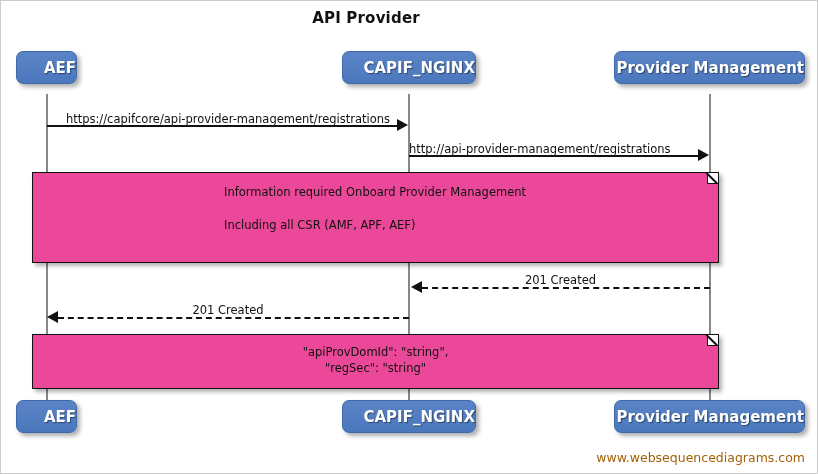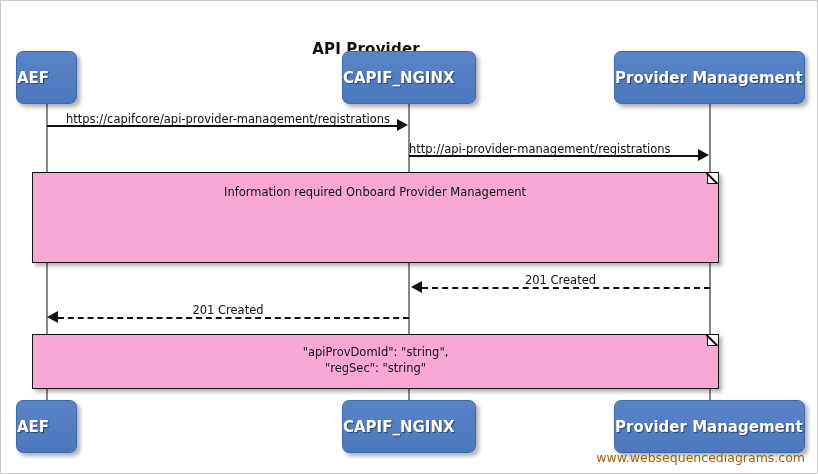--- a/index.html
+++ b/index.html
@@ -22,42 +22,41 @@
   .diagram-title {
     position: absolute;
     top: 8px;
     left: 0;
     width: 730px;
     text-align: center;
     font-size: 15px;
     font-weight: bold;
     color: #111111;
     letter-spacing: 0.2px;
-    margin-top: 31px;
   }
 
   
   .lifeline {
     position: absolute;
     width: 2px;
     background: #888888;
   }
 
   
   .actor-box {
     position: absolute;
-    height: 53px;
+    height: 33px;
     border-radius: 7px;
     background: linear-gradient(#5a84c6, #4b77bd);
     border: 1px solid #3f69ab;
     box-shadow: 3px 3px 4px rgba(0,0,0,0.32);
     box-sizing: border-box;
     display: flex;
     align-items: center;
-    justify-content: flex-start;
+    justify-content: flex-end;
     color: #ffffff;
     font-size: 15px;
     font-weight: bold;
     text-shadow: 1px 1px 1px rgba(0,0,0,0.45);
     white-space: nowrap;
   }
 
   
   .msg-line {
     position: absolute;
@@ -84,21 +83,21 @@
     position: absolute;
     font-size: 11.5px;
     color: #111111;
     white-space: nowrap;
     text-align: center;
   }
 
   
   .note {
     position: absolute;
-    background: #f9a8d4;
+    background: #ec4899;
     border: 1.5px solid #111111;
     box-shadow: 3px 3px 4px rgba(0,0,0,0.30);
     box-sizing: border-box;
   }
   .note-fold {
     position: absolute;
     top: 0;
     right: 0;
     width: 11px;
     height: 11px;
@@ -165,20 +164,21 @@
   <div class="msg-line" style="left:46px; top:124px; width:351px;"></div>
   <div class="arrow-head right" style="left:396px; top:118px;"></div>
 
   <div class="msg-label" style="left:408px; top:141px; width:242px;">http://api-provider-management/registrations</div>
   <div class="msg-line" style="left:408px; top:154px; width:290px;"></div>
   <div class="arrow-head right" style="left:697px; top:148px;"></div>
 
   <div class="note" style="left:31px; top:171px; width:687px; height:91px;">
     <div class="note-fold"></div>
     <div class="note-text" style="left:191px; top:11px;">Information required Onboard Provider Management</div>
+    <div class="note-text" style="left:191px; top:44px;">Including all CSR (AMF, APF, AEF)</div>
   </div>
 
   <div class="msg-label" style="left:410px; top:272px; width:299px;">201 Created</div>
   <div class="msg-line dashed" style="left:421px; top:286px; width:288px;"></div>
   <div class="arrow-head left" style="left:410px; top:280px;"></div>
 
   <div class="msg-label" style="left:46px; top:302px; width:362px;">201 Created</div>
   <div class="msg-line dashed" style="left:57px; top:316px; width:351px;"></div>
   <div class="arrow-head left" style="left:46px; top:310px;"></div>
 

